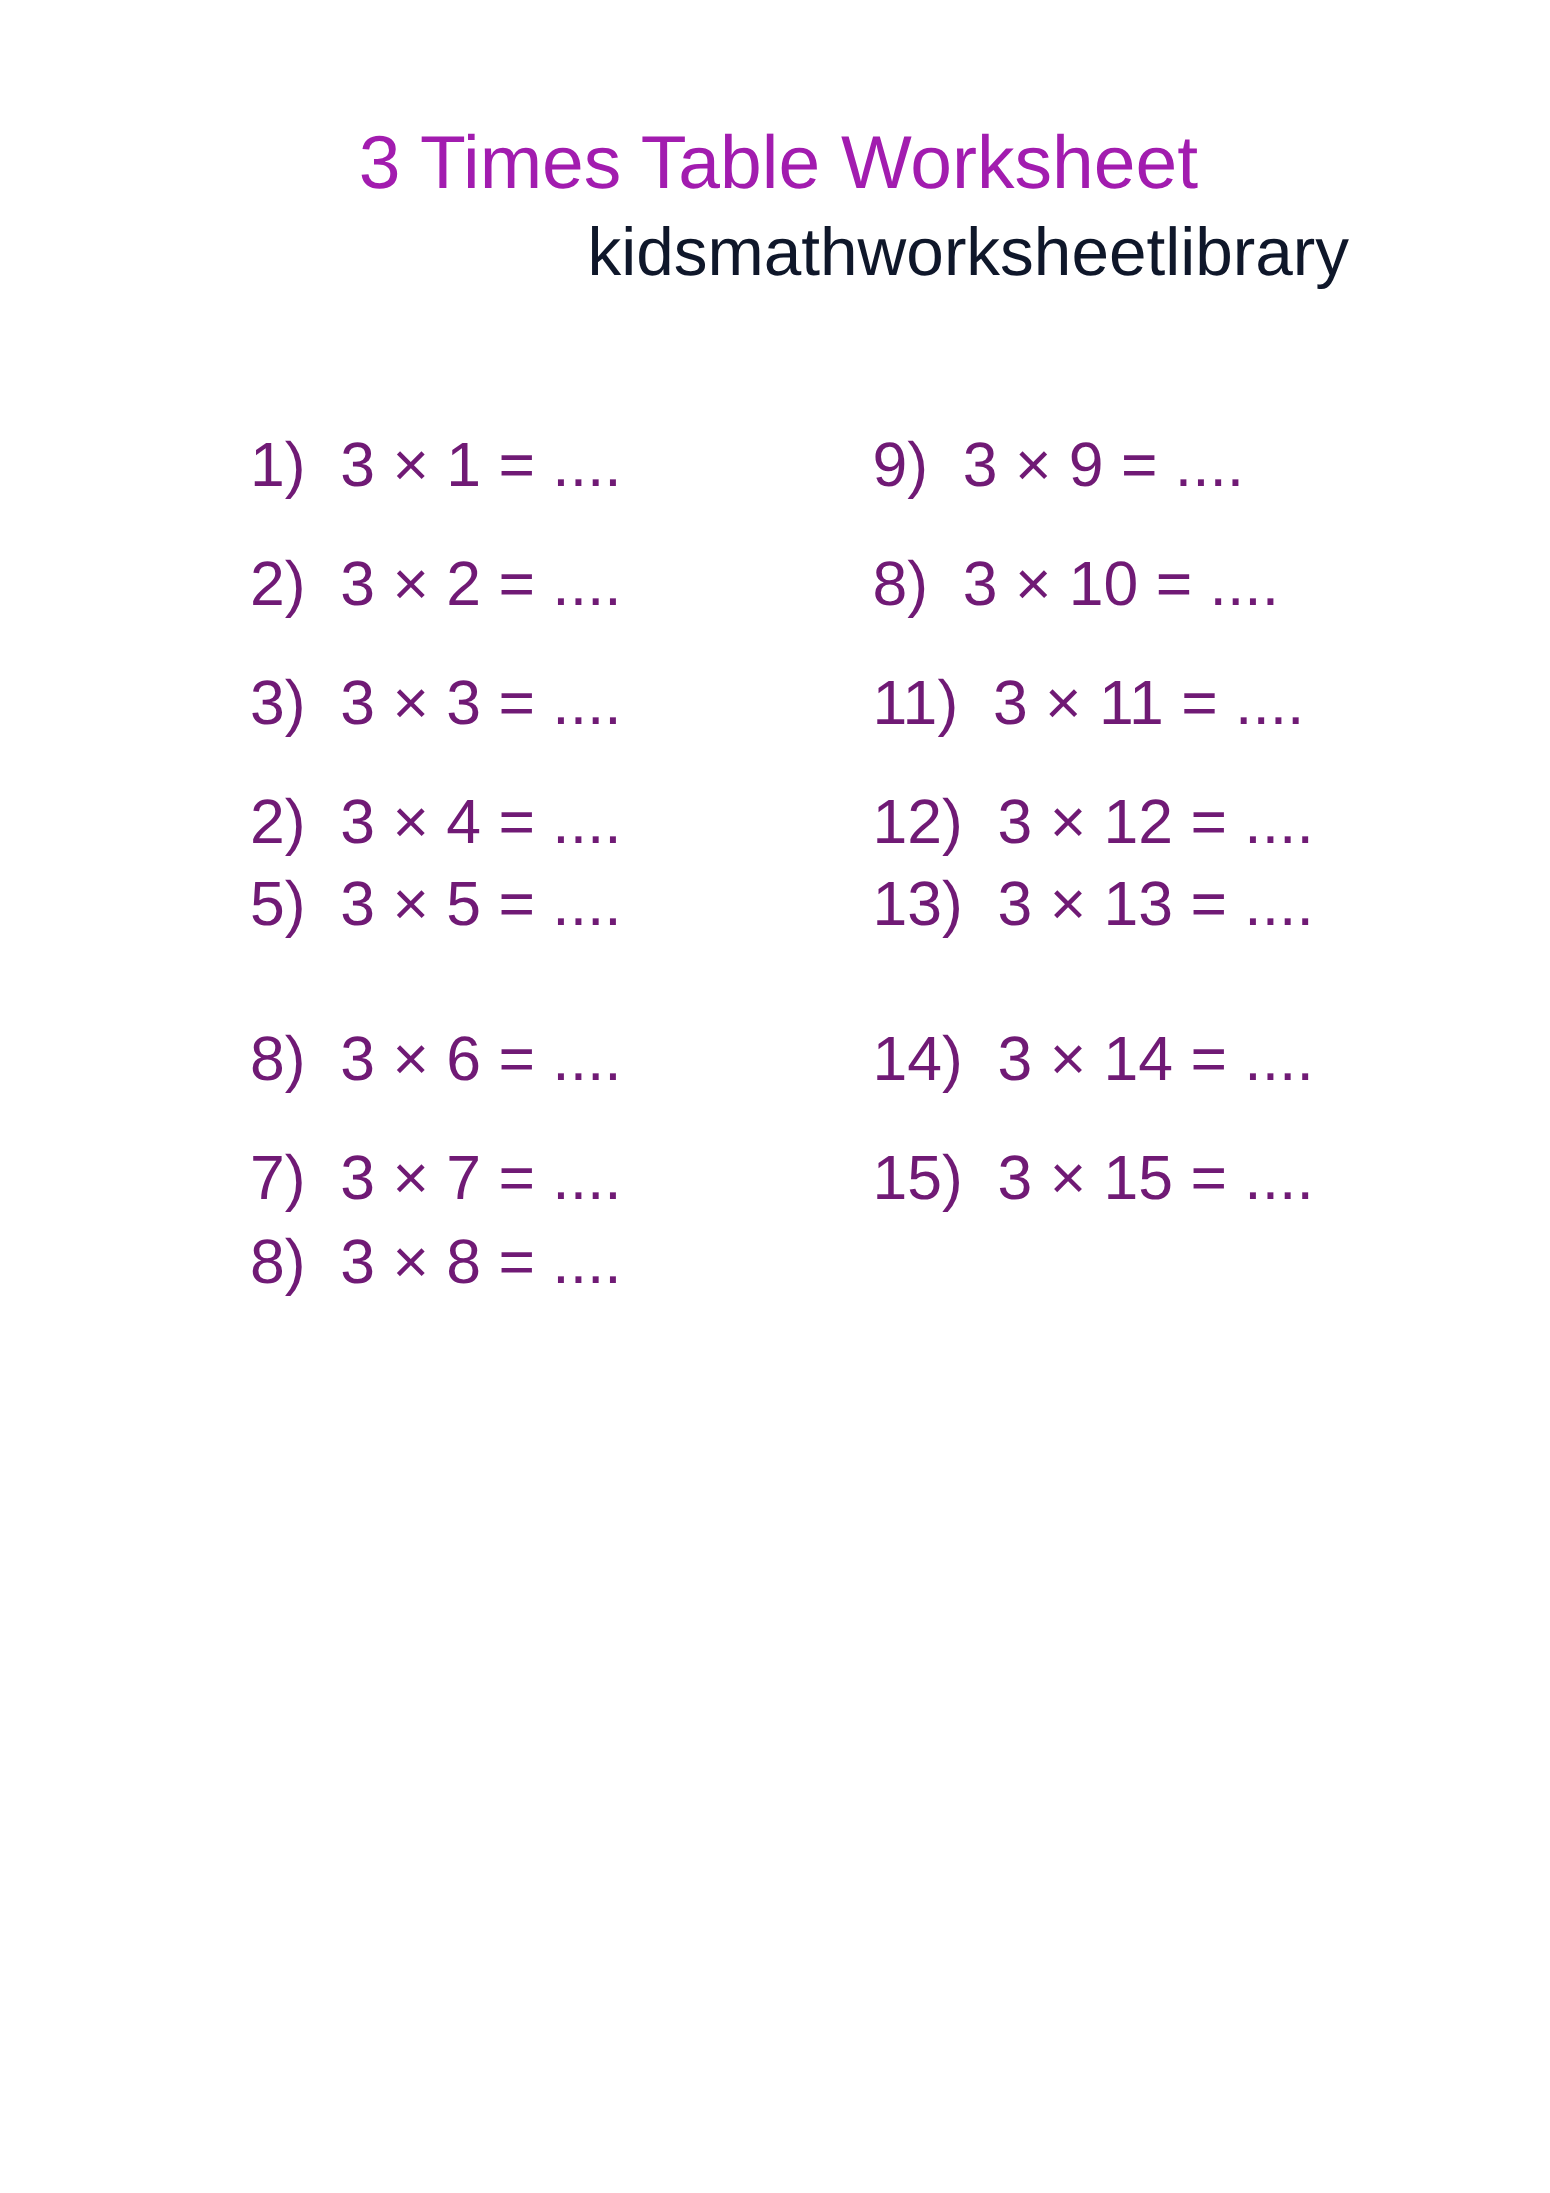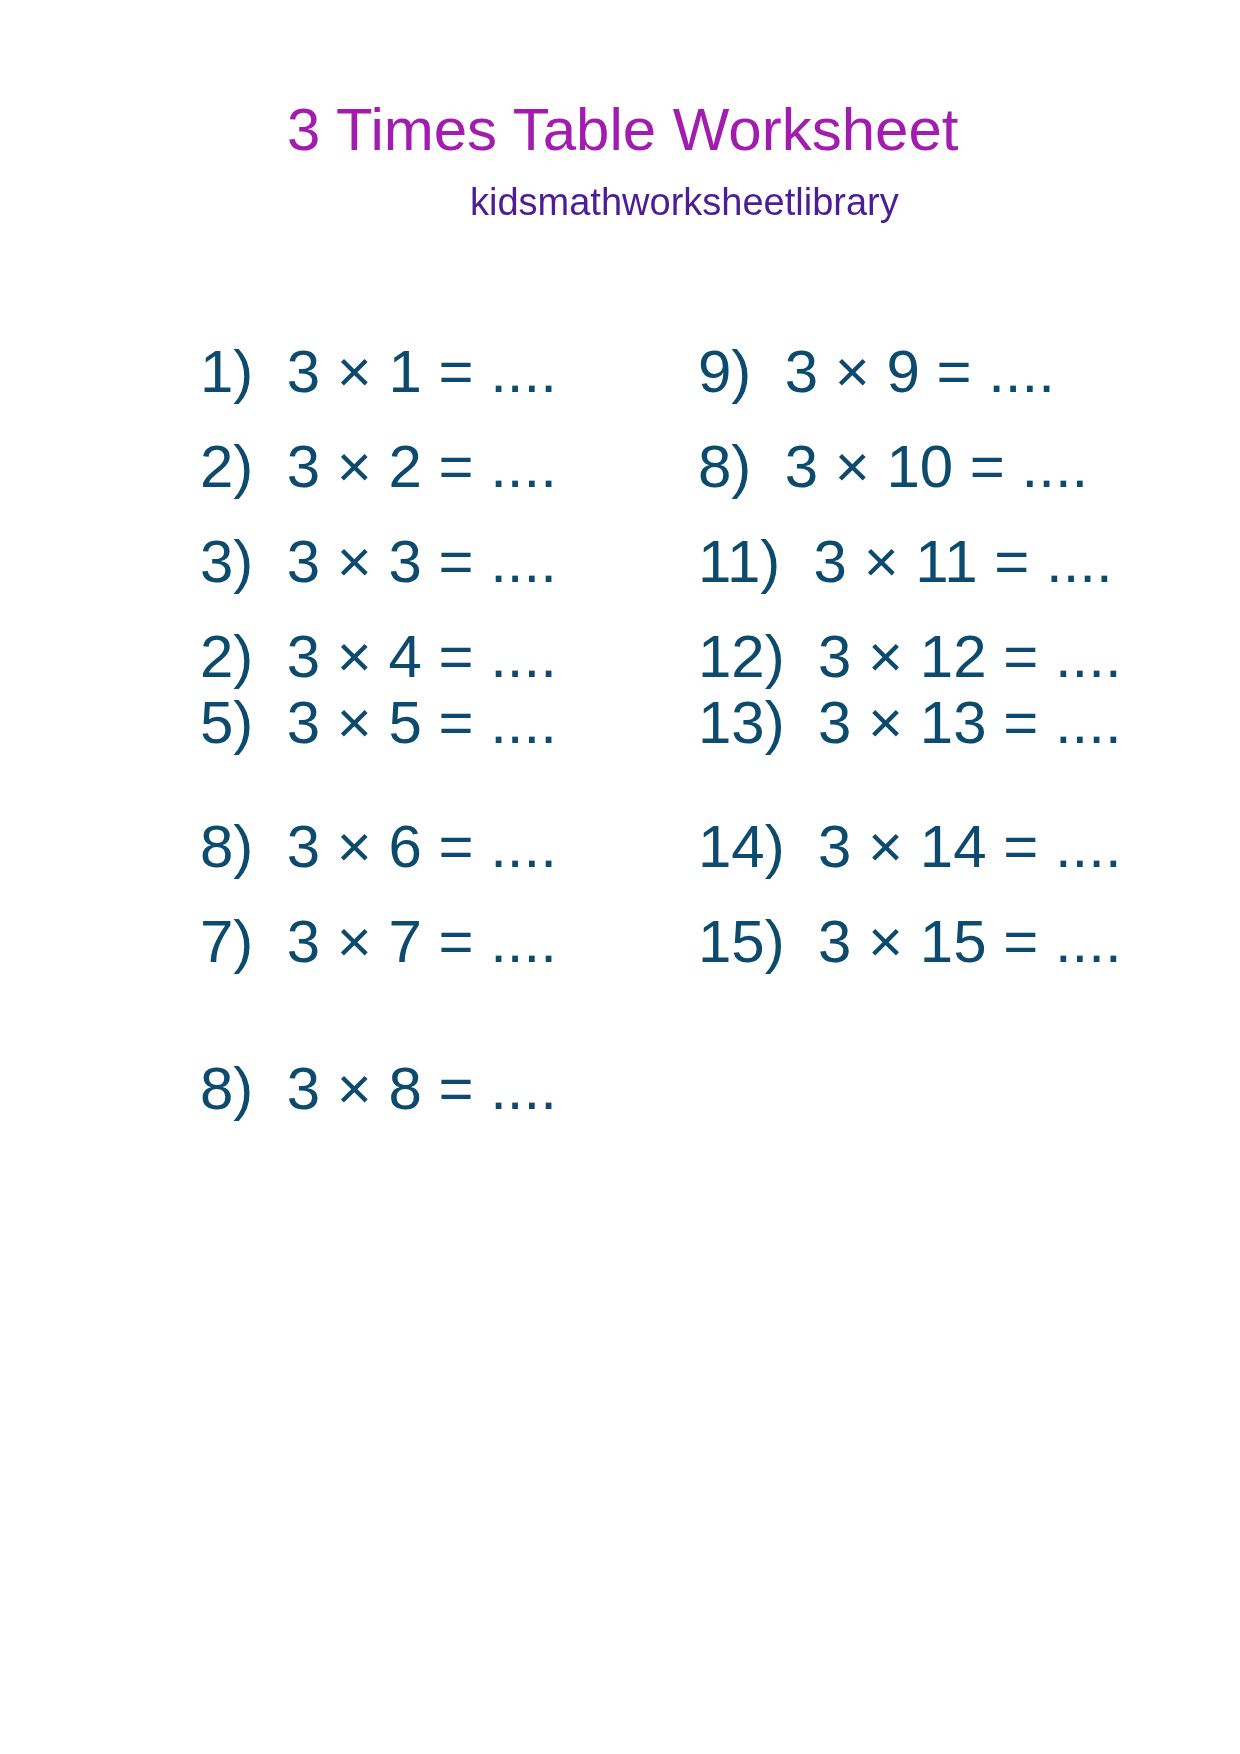--- a/index.html
+++ b/index.html
@@ -22,45 +22,45 @@
     font-size: 60px;
     line-height: 62px;
     font-weight: 400;
     color: #a21caf;
     white-space: pre;
   }
   .subtitle {
     position: absolute;
     left: 470px;
     top: 178px;
-    font-size: 38px;
+    font-size: 54px;
     line-height: 48px;
     font-weight: 400;
-    color: #4c1d95;
+    color: #0f172a;
     white-space: pre;
   }
   .problem {
     position: absolute;
-    font-size: 60px;
+    font-size: 50px;
     line-height: 50px;
     font-weight: 400;
-    color: #0c4a6e;
+    color: #701a75;
     white-space: pre;
     text-align: center;
   }
   .col-left  { left: 200px; }
   .col-right { left: 698px; }
   .r0 { top: 347px; }
   .r1 { top: 442px; }
   .r2 { top: 537px; }
   .r3 { top: 632px; }
   .r4 { top: 698px; }
   .r5 { top: 822px; }
   .r6 { top: 917px; }
-  .r7 { top: 1064px; }
+  .r7 { top: 984px; }
 </style>
 </head>
 <body>
 
 <div class="page">
 
   <div class="title">3 Times Table Worksheet</div>
 
   <div class="subtitle">kidsmathworksheetlibrary</div>
 

